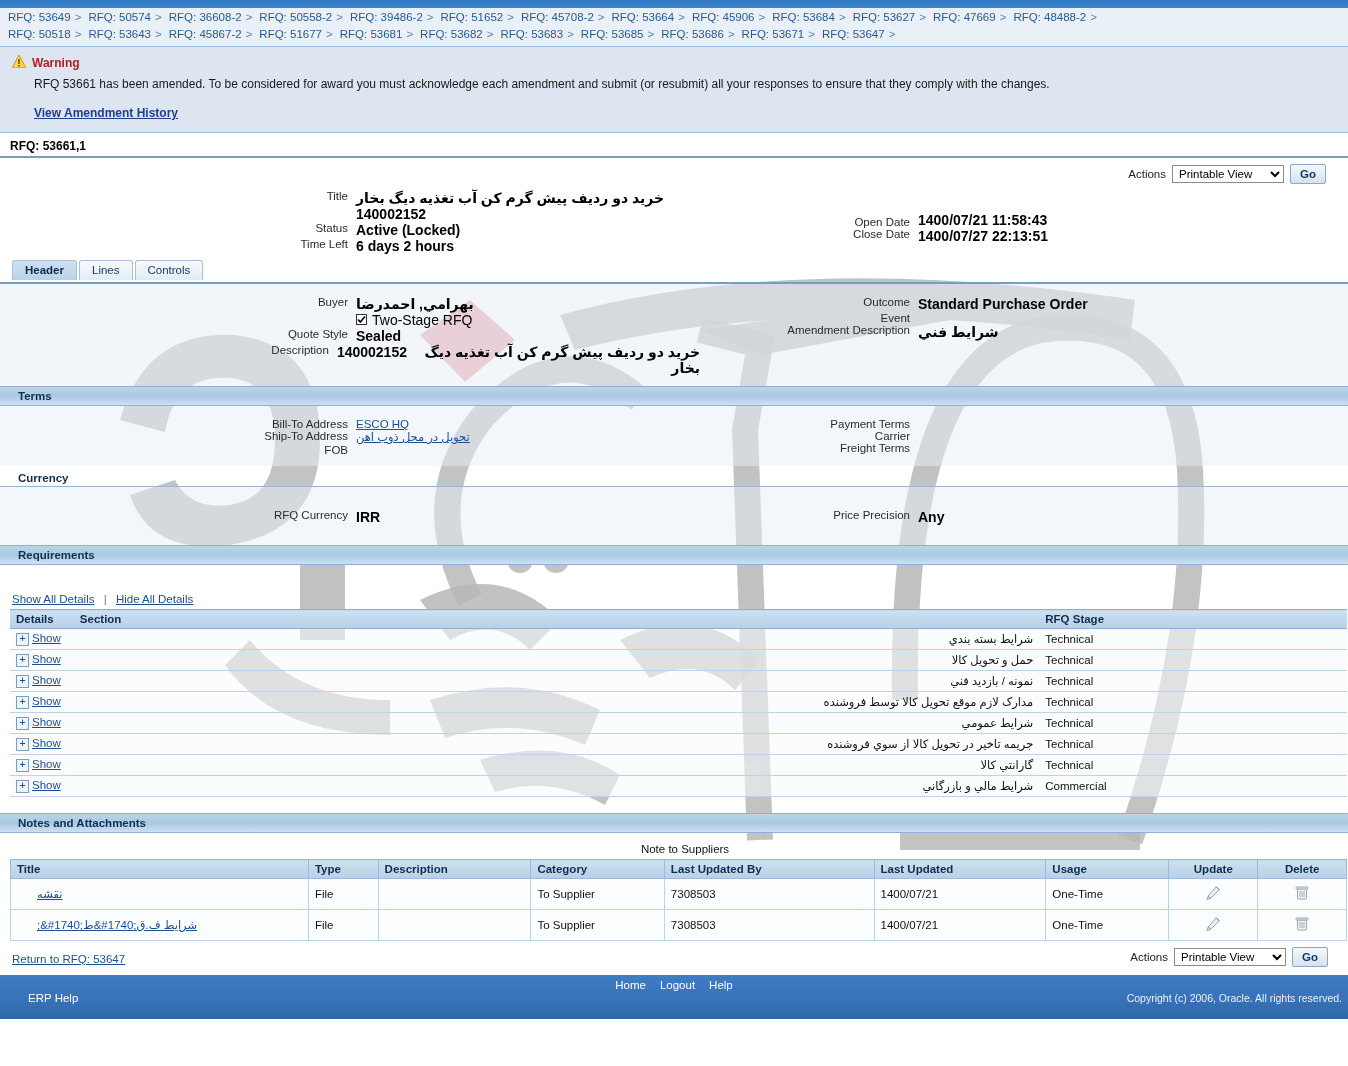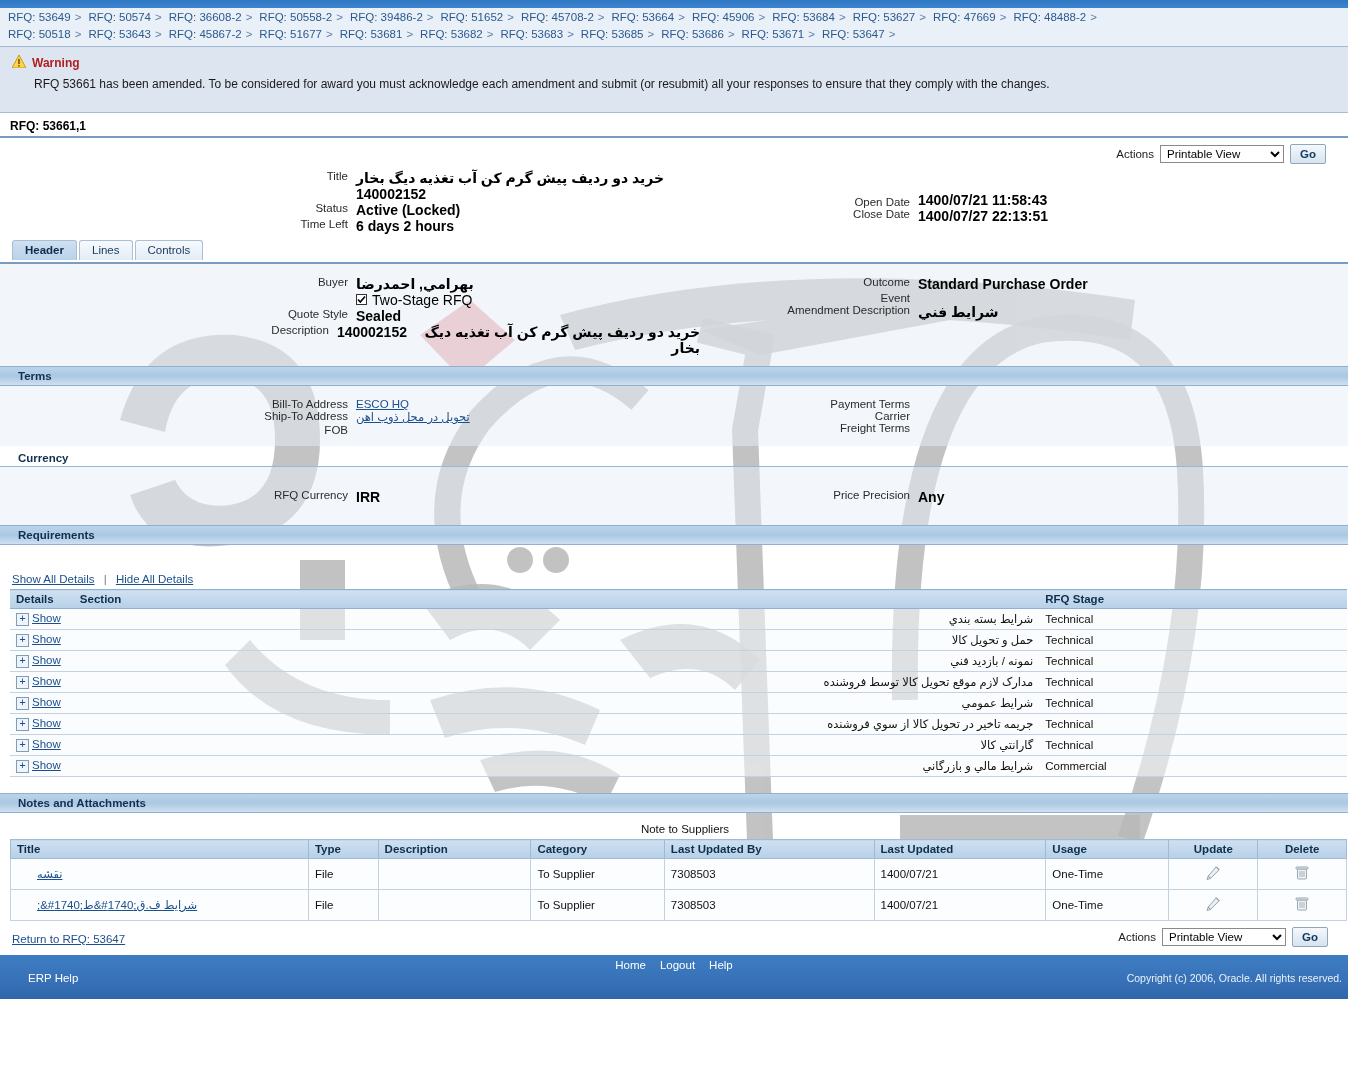--- a/index.html
+++ b/index.html
@@ -27,35 +27,35 @@
   .bclink{color:#2a5a8e;text-decoration:none;font-size:11.5px;}
   .bcsep{color:#5a7ea6;font-size:11.5px;margin:0 7px 0 4px;}
   
   #warnwrap{position:relative;z-index:2;background:#ffffff;padding:0;}
   #warnbox{
     background:#dde6f0;border-bottom:1px solid #a8bcd2;
     padding:8px 10px 12px 12px;
   }
   .warn-head{display:flex;align-items:center;gap:6px;}
   .warn-title{color:#b02020;font-weight:bold;font-size:12px;}
-  .warn-body{margin:7px 0 9px 22px;font-size:12px;color:#1a1a1a;}
+  .warn-body{margin:7px 0 15px 22px;font-size:12px;color:#1a1a1a;}
   .warn-link{margin:10px 0 0 22px;}
   .warn-link a{color:#1e3f8f;font-weight:bold;font-size:12px;text-decoration:underline;}
   
   #rfqline{
     position:relative;z-index:2;
     padding:6px 0 3px 10px;font-size:12px;font-weight:bold;color:#000;
     border-bottom:2px solid #7a9cc0;background:#fff;
   }
   
   .actions-bar{display:flex;justify-content:flex-end;align-items:center;gap:6px;padding:6px 22px 4px 0;}
   .actions-label{font-size:11.5px;color:#222;}
   .sel{
     font-family:"Liberation Sans",sans-serif;font-size:11.5px;
-    border:1px solid #8a8a8a;background:#fff;padding:1px 2px;width:124px;height:18px;
+    border:1px solid #8a8a8a;background:#fff;padding:1px 2px;width:112px;height:18px;
   }
   .gobtn{
     font-family:"Liberation Sans",sans-serif;font-size:11.5px;font-weight:bold;color:#123a63;
     background:linear-gradient(to bottom,#f4f8fc,#d6e3ef);
     border:1px solid #8fa6bd;border-radius:2px;padding:1px 9px;height:20px;cursor:pointer;
   }
   
   #summary{position:relative;z-index:2;padding:2px 0 6px 0;}
   .sumgrid{display:flex;}
   .sumleft{width:700px;}
@@ -192,20 +192,21 @@
       <span>
         <svg width="14" height="13" viewBox="0 0 14 13">
             <polygon points="7,0 14,13 0,13" fill="#ffd34d" stroke="#c99a12" stroke-width="1"></polygon>
             <rect x="6.3" y="4" width="1.4" height="5" fill="#5a4300"></rect>
             <rect x="6.3" y="10" width="1.4" height="1.5" fill="#5a4300"></rect>
           </svg>
       </span>
       <span class="warn-title">Warning</span>
     </div>
     <div class="warn-body">RFQ 53661 has been amended. To be considered for award you must acknowledge each amendment and submit (or resubmit) all your responses to ensure that they comply with the changes.</div>
+    <div class="warn-link"><a>View Amendment History</a></div>
   </div>
 </div>
 
 <div id="rfqline">RFQ: 53661,1</div>
 
 <div class="actions-bar" style="position:relative;z-index:2;">
   <span class="actions-label">Actions</span>
   <select class="sel" id="sel-top"><option>Printable View</option></select>
   <button class="gobtn">Go</button>
 </div>

